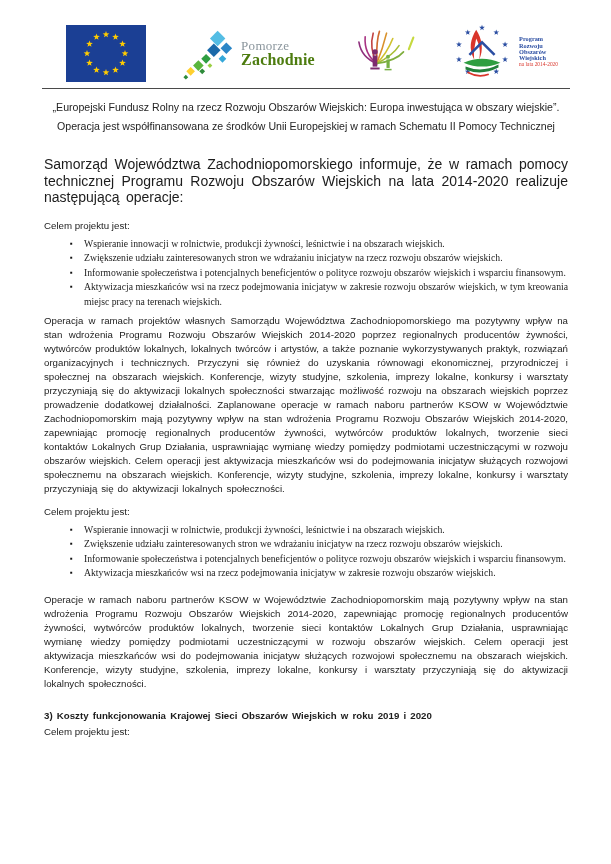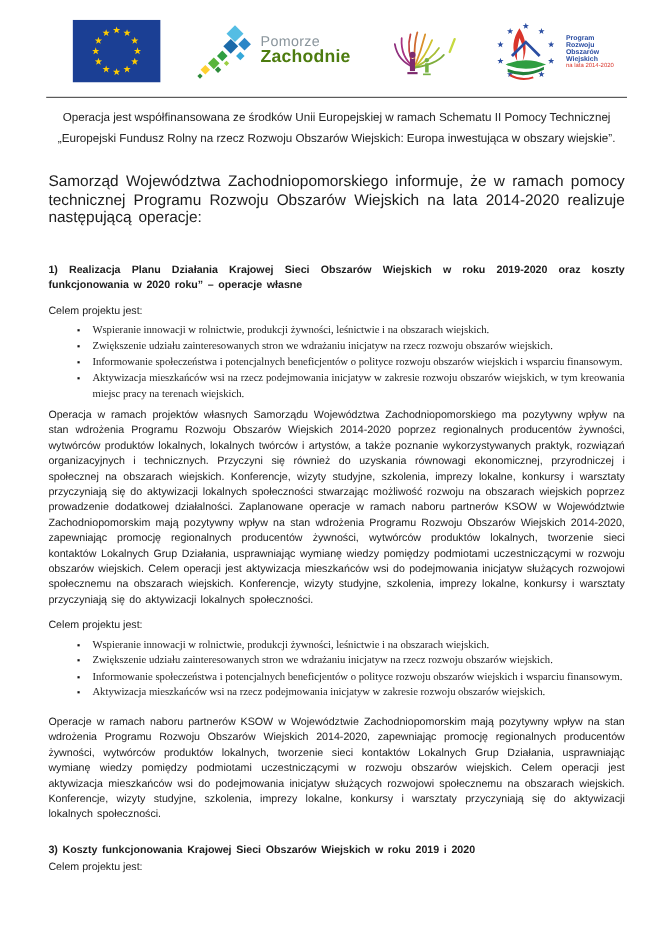--- a/index.html
+++ b/index.html
@@ -5,22 +5,22 @@
   html,body{margin:0;padding:0;background:#fff;}
   body{
     width:611px;height:864px;overflow:hidden;
     font-family:"Liberation Sans",sans-serif;
     color:#1c1c1c;
   }
   .page{padding:14px 43px 0 44px;}
 
   
   .logo-strip{
-    display:flex;align-items:flex-start;justify-content:space-between;
-    padding:4px 10px 0 22px;height:64px;
+    display:flex;align-items:flex-end;justify-content:space-between;
+    padding:4px 10px 0 22px;height:64px;font-family:Liberation Serif, serif;
   }
   .logo{display:flex;align-items:center;gap:6px;}
   .pz-text{line-height:1.02;}
   .pz-line1{font-size:13px;color:#8a959c;letter-spacing:.3px;}
   .pz-line2{font-size:16px;font-weight:bold;color:#4d7c0f;letter-spacing:.2px;}
   .ksow-text{line-height:1.15;font-weight:bold;font-size:11.5px;color:#97bf3d;}
   .prow-text{line-height:1.0;}
   .prow-line{font-size:6.3px;font-weight:bold;color:#2b4ea2;}
   .prow-sub{font-size:5.4px;color:#d9352b;margin-top:1px;}
 
@@ -150,28 +150,27 @@
         <div class="prow-line">Obszarów</div>
         <div class="prow-line">Wiejskich</div>
         <div class="prow-sub">na lata 2014-2020</div>
       </div>
     </div>
   </div>
 
   <hr class="sep">
 
   <div class="notice">
+    <div>„Europejski Fundusz Rolny na rzecz Rozwoju Obszarów Wiejskich: Europa inwestująca w obszary wiejskie”.</div>
     <div>Operacja jest współfinansowana ze środków Unii Europejskiej w ramach Schematu II Pomocy Technicznej</div>
-    <div>„Europejski Fundusz Rolny na rzecz Rozwoju Obszarów Wiejskich: Europa inwestująca w obszary wiejskie”.</div>
   </div>
 
   <p class="intro">Samorząd Województwa Zachodniopomorskiego informuje, że w ramach pomocy technicznej Programu Rozwoju Obszarów Wiejskich na lata 2014-2020 realizuje następującą operacje:</p>
 
   <div>
-    <div class="sec-heading mt-sec1">1) Realizacja Planu Działania Krajowej Sieci Obszarów Wiejskich w roku 2019-2020 oraz koszty funkcjonowania w 2020 roku” – operacje własne</div>
     <div class="goal">Celem projektu jest:</div>
     <ul class="bullets">
       <li>Wspieranie innowacji w rolnictwie, produkcji żywności, leśnictwie i na obszarach wiejskich.</li>
       <li>Zwiększenie udziału zainteresowanych stron we wdrażaniu inicjatyw na rzecz rozwoju obszarów wiejskich.</li>
       <li>Informowanie społeczeństwa i potencjalnych beneficjentów o polityce rozwoju obszarów wiejskich i wsparciu finansowym.</li>
       <li>Aktywizacja mieszkańców wsi na rzecz podejmowania inicjatyw w zakresie rozwoju obszarów wiejskich, w tym kreowania miejsc pracy na terenach wiejskich.</li>
     </ul>
     <p class="para" style="margin-top:5px;">Operacja w ramach projektów własnych Samorządu Województwa Zachodniopomorskiego ma pozytywny wpływ na stan wdrożenia Programu Rozwoju Obszarów Wiejskich 2014-2020 poprzez  regionalnych producentów żywności, wytwórców produktów lokalnych, lokalnych twórców i artystów, a także poznanie wykorzystywanych praktyk, rozwiązań organizacyjnych i technicznych. Przyczyni się również do uzyskania równowagi ekonomicznej, przyrodniczej i społecznej na obszarach wiejskich. Konferencje, wizyty studyjne, szkolenia, imprezy lokalne, konkursy i warsztaty przyczyniają się do aktywizacji lokalnych społeczności stwarzając możliwość rozwoju na obszarach wiejskich poprzez prowadzenie dodatkowej działalności. Zaplanowane operacje w ramach naboru partnerów KSOW w Województwie Zachodniopomorskim mają pozytywny wpływ na stan wdrożenia Programu Rozwoju Obszarów Wiejskich 2014-2020, zapewniając promocję regionalnych producentów żywności, wytwórców produktów lokalnych, tworzenie sieci kontaktów Lokalnych Grup Działania, usprawniając wymianę wiedzy pomiędzy podmiotami uczestniczącymi w rozwoju obszarów wiejskich. Celem operacji jest aktywizacja mieszkańców wsi do podejmowania inicjatyw służących rozwojowi społecznemu na obszarach wiejskich. Konferencje, wizyty studyjne, szkolenia, imprezy lokalne, konkursy i warsztaty przyczyniają się do aktywizacji lokalnych społeczności.</p>
   </div>
 

